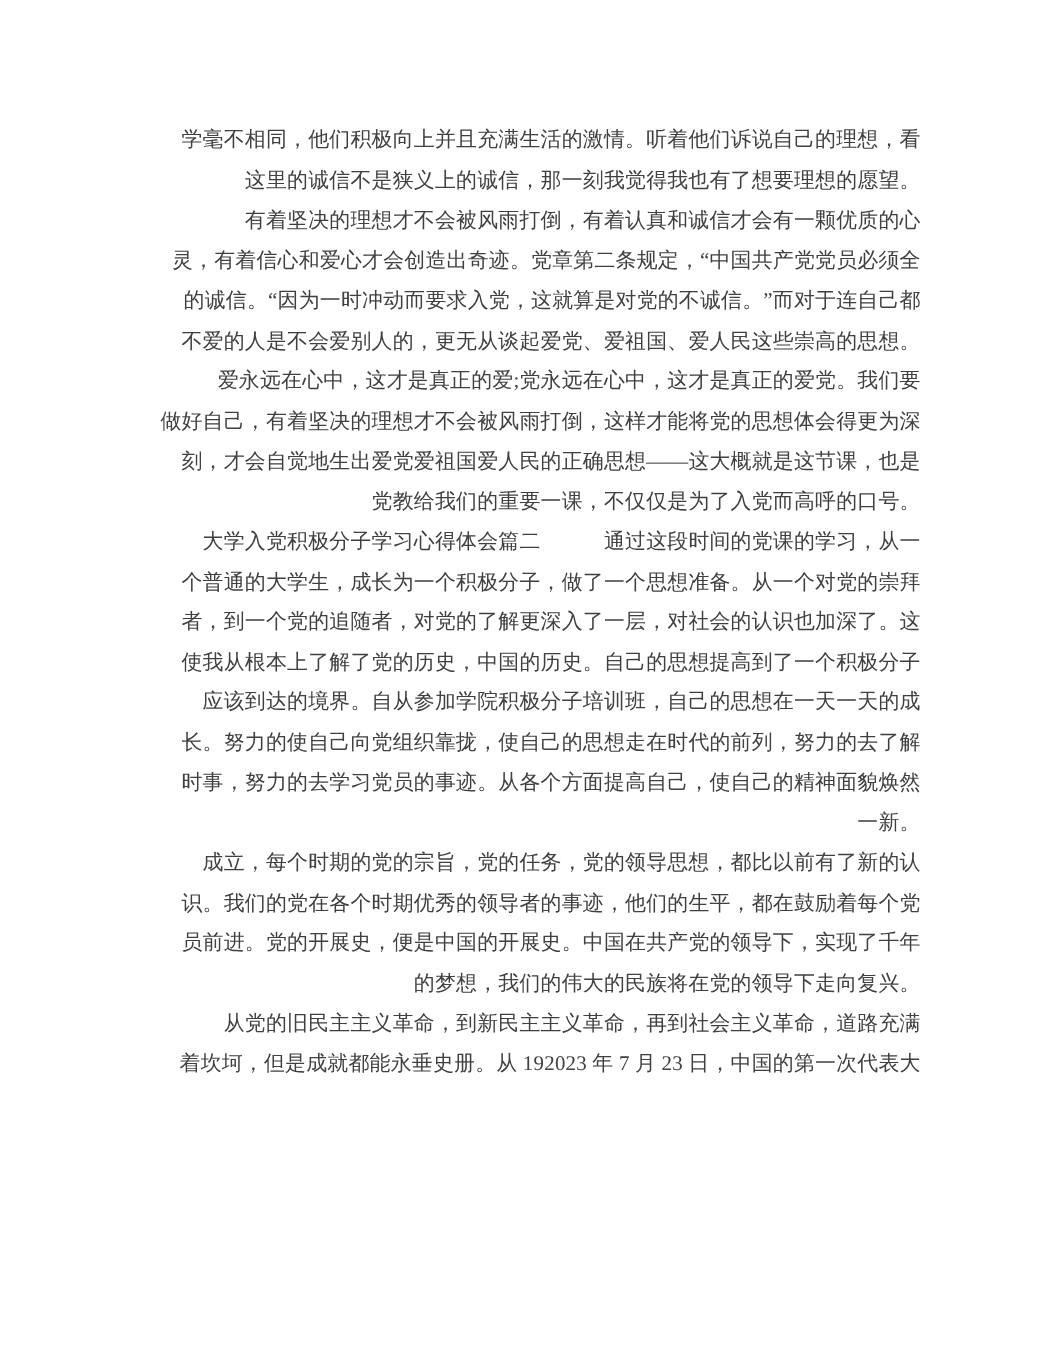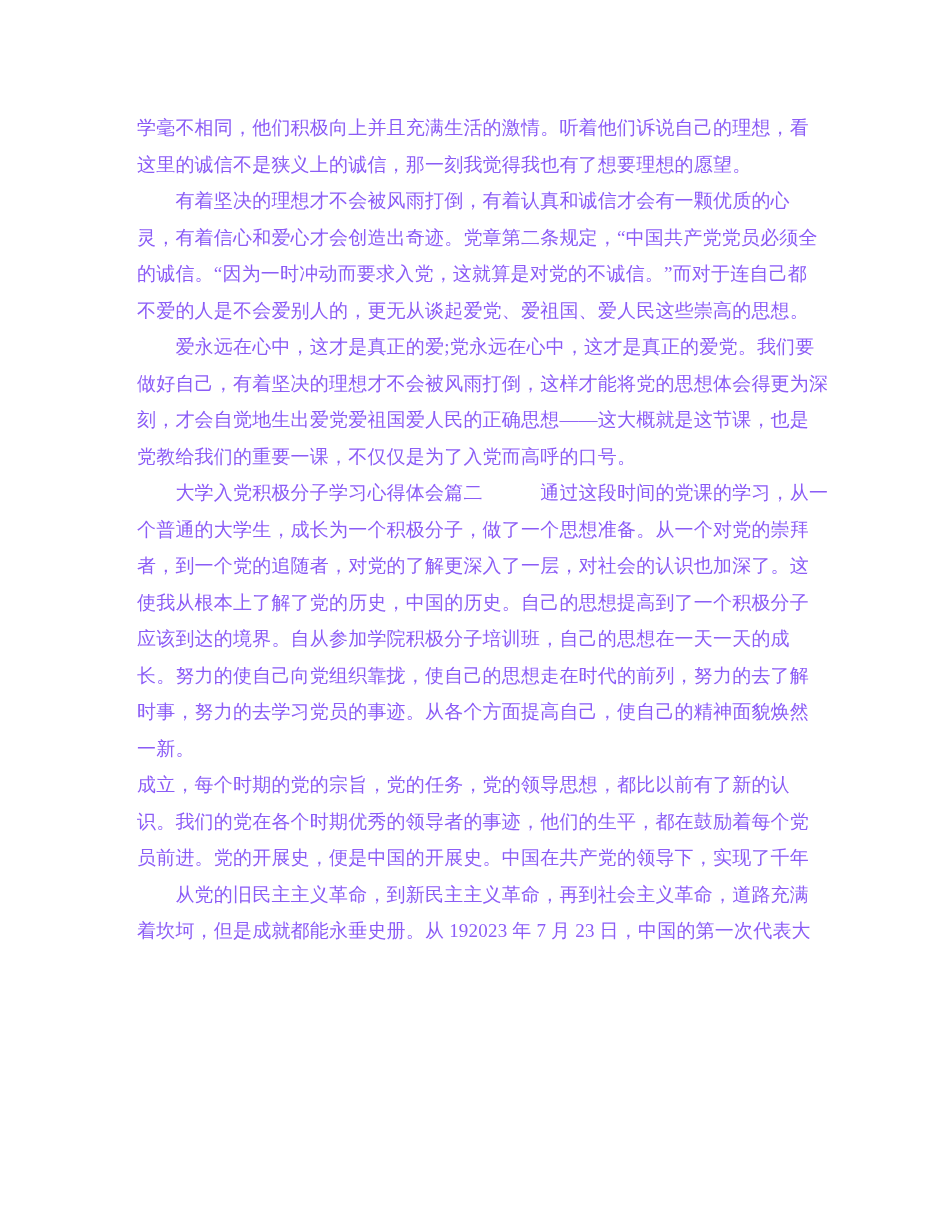--- a/index.html
+++ b/index.html
@@ -14,22 +14,23 @@
     background: #ffffff;
     overflow: hidden;
   }
   .doc-text {
     position: absolute;
     top: 110px;
     left: 137px;
     width: 700px;
     font-family: "Liberation Serif", "DejaVu Serif", serif;
     font-size: 19px;
-    color: #8b5cf6;
+    color: #404040;
     font-weight: 400;
+    text-align: right;
   }
   .text-line {
     height: 36.5px;
     line-height: 36.5px;
     white-space: pre;
     letter-spacing: 0.2px;
   }
 </style>
 </head>
 <body>
@@ -50,16 +51,17 @@
     <div class="text-line">个普通的大学生，成长为一个积极分子，做了一个思想准备。从一个对党的崇拜</div>
     <div class="text-line">者，到一个党的追随者，对党的了解更深入了一层，对社会的认识也加深了。这</div>
     <div class="text-line">使我从根本上了解了党的历史，中国的历史。自己的思想提高到了一个积极分子</div>
     <div class="text-line">应该到达的境界。自从参加学院积极分子培训班，自己的思想在一天一天的成</div>
     <div class="text-line">长。努力的使自己向党组织靠拢，使自己的思想走在时代的前列，努力的去了解</div>
     <div class="text-line">时事，努力的去学习党员的事迹。从各个方面提高自己，使自己的精神面貌焕然</div>
     <div class="text-line">一新。</div>
     <div class="text-line">成立，每个时期的党的宗旨，党的任务，党的领导思想，都比以前有了新的认</div>
     <div class="text-line">识。我们的党在各个时期优秀的领导者的事迹，他们的生平，都在鼓励着每个党</div>
     <div class="text-line">员前进。党的开展史，便是中国的开展史。中国在共产党的领导下，实现了千年</div>
+    <div class="text-line">的梦想，我们的伟大的民族将在党的领导下走向复兴。</div>
     <div class="text-line">　　从党的旧民主主义革命，到新民主主义革命，再到社会主义革命，道路充满</div>
     <div class="text-line">着坎坷，但是成就都能永垂史册。从 192023 年 7 月 23 日，中国的第一次代表大</div>
   </div>
 </div>
 
 </body></html>

